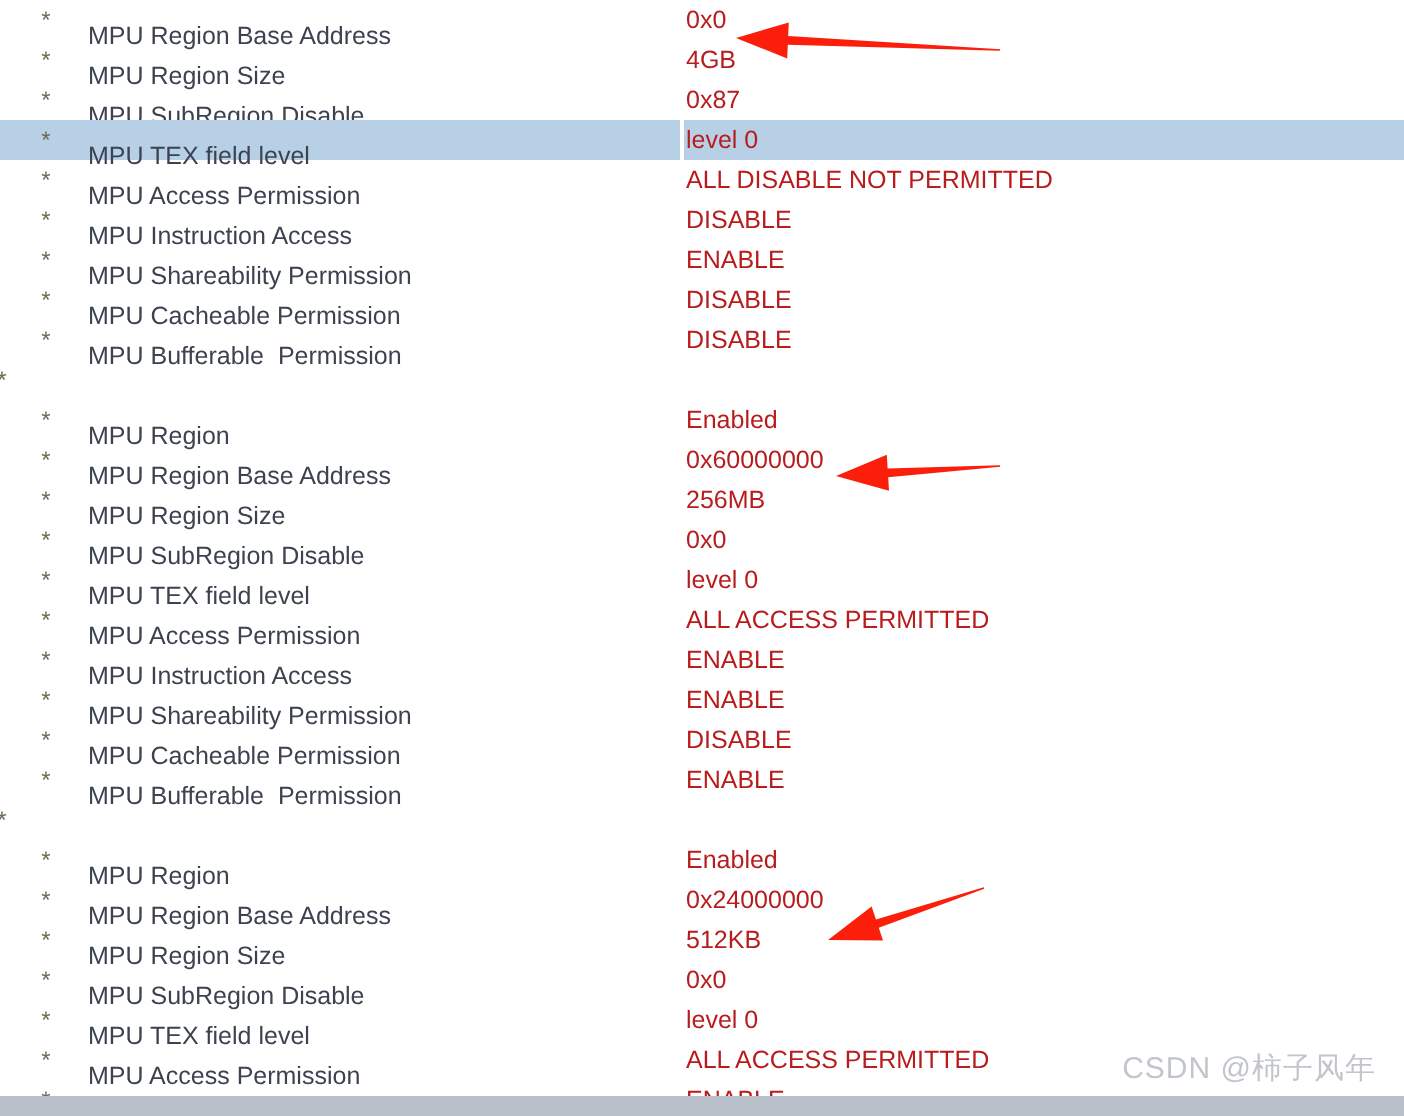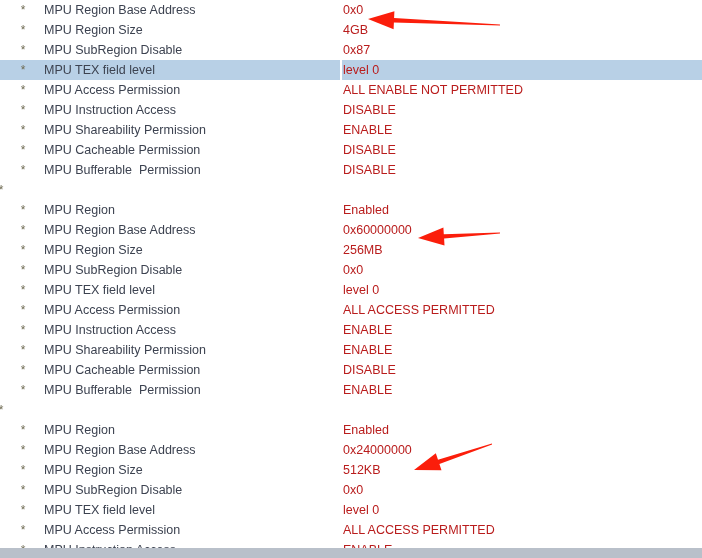--- a/index.html
+++ b/index.html
@@ -38,21 +38,21 @@
     left: 16px;
     top: 0;
     width: 14px;
     text-align: center;
     font-size: 12px;
     color: #6e6a52;
     line-height: 20px;
   }
   .label {
     position: absolute;
-    top: 0;
+    top: 8px;
     font-size: 12.5px;
     color: #3c4250;
     line-height: 20px;
     white-space: pre;
   }
   .row.item .label {
     left: 44px;
   }
   .row.section .label {
     left: 8px;
@@ -127,21 +127,21 @@
       </div>
       <div class="row item selected">
         <span class="bullet">*</span>
         <span class="label">MPU TEX field level</span>
         <span class="divider"></span>
         <span class="value">level 0</span>
       </div>
       <div class="row item">
         <span class="bullet">*</span>
         <span class="label">MPU Access Permission</span>
-        <span class="value">ALL ENABLE NOT PERMITTED</span>
+        <span class="value">ALL DISABLE NOT PERMITTED</span>
       </div>
       <div class="row item">
         <span class="bullet">*</span>
         <span class="label">MPU Instruction Access</span>
         <span class="value">DISABLE</span>
       </div>
       <div class="row item">
         <span class="bullet">*</span>
         <span class="label">MPU Shareability Permission</span>
         <span class="value">ENABLE</span>
@@ -250,14 +250,15 @@
     </div>
 
   <svg id="arrows" viewBox="0 0 702 558" width="702" height="558">
       <polygon points="368.0,19.0 393.6,29.2 393.9,22.4 500.0,25.4 500.0,24.6 394.1,18.0 394.4,11.2" fill="#fb1e0b"></polygon>
       <polygon points="418.0,238.0 444.5,245.4 444.1,238.6 500.0,233.4 500.0,232.6 443.8,234.2 443.4,227.4" fill="#fb1e0b"></polygon>
       <polygon points="414.0,470.0 441.5,470.3 439.4,463.9 492.1,444.4 491.9,443.6 438.0,459.7 435.8,453.2" fill="#fb1e0b"></polygon>
     </svg>
 
   <div id="bottom-bar"></div>
 
+  <div id="watermark">CSDN @柿子风年</div>
 
 </div>
 
 </body></html>

